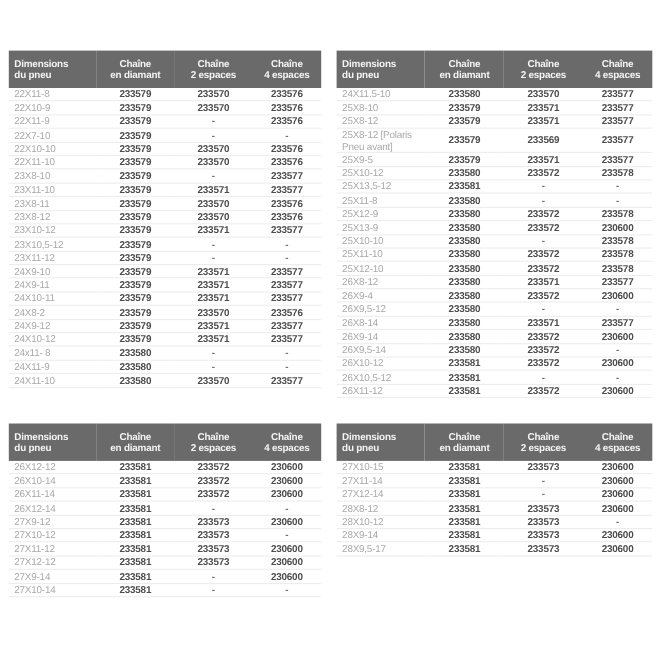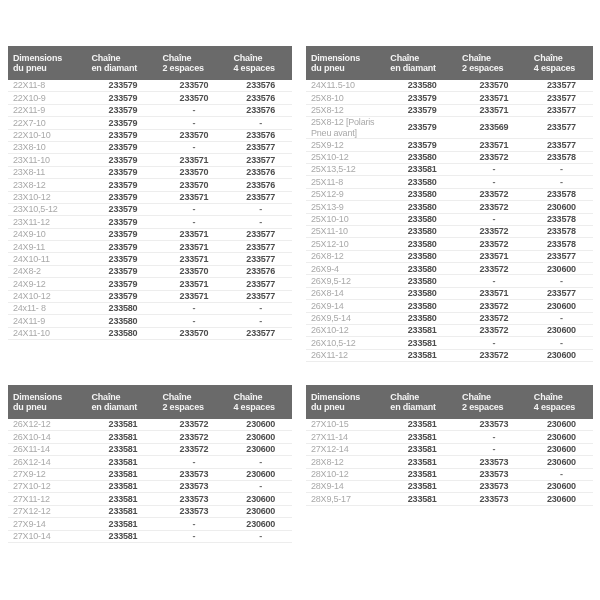--- a/index.html
+++ b/index.html
@@ -34,21 +34,21 @@
   .tbl col.c4 { width: 22%; }
 
   .tbl thead th {
     background: #6a6a6a;
     color: #f4f4f4;
     font-size: 9px;
     font-weight: bold;
     line-height: 10.5px;
     height: 30px;
     padding: 2px 4px;
-    text-align: left;
+    text-align: center;
     vertical-align: middle;
     white-space: pre-line;
   }
   .tbl thead th.c1 { text-align: left; padding-left: 5px; }
 
   .tbl tbody td {
     font-size: 9px;
     line-height: 10.5px;
     height: 11.4px;
     padding: 0 2px;
@@ -121,20 +121,26 @@
           <td class="val dash">-</td>
           <td class="val dash">-</td>
         </tr>
         <tr>
           <td class="dim">22X10-10</td>
           <td class="val">233579</td>
           <td class="val">233570</td>
           <td class="val">233576</td>
         </tr>
         <tr>
+          <td class="dim">22X11-10</td>
+          <td class="val">233579</td>
+          <td class="val">233570</td>
+          <td class="val">233576</td>
+        </tr>
+        <tr>
           <td class="dim">23X8-10</td>
           <td class="val">233579</td>
           <td class="val dash">-</td>
           <td class="val">233577</td>
         </tr>
         <tr>
           <td class="dim">23X11-10</td>
           <td class="val">233579</td>
           <td class="val">233571</td>
           <td class="val">233577</td>
@@ -264,21 +270,21 @@
           <td class="val">233571</td>
           <td class="val">233577</td>
         </tr>
         <tr>
           <td class="dim">25X8-12 [Polaris Pneu avant]</td>
           <td class="val">233579</td>
           <td class="val">233569</td>
           <td class="val">233577</td>
         </tr>
         <tr>
-          <td class="dim">25X9-12</td>
+          <td class="dim">25X9-5</td>
           <td class="val">233579</td>
           <td class="val">233571</td>
           <td class="val">233577</td>
         </tr>
         <tr>
           <td class="dim">25X10-12</td>
           <td class="val">233580</td>
           <td class="val">233572</td>
           <td class="val">233578</td>
         </tr>

